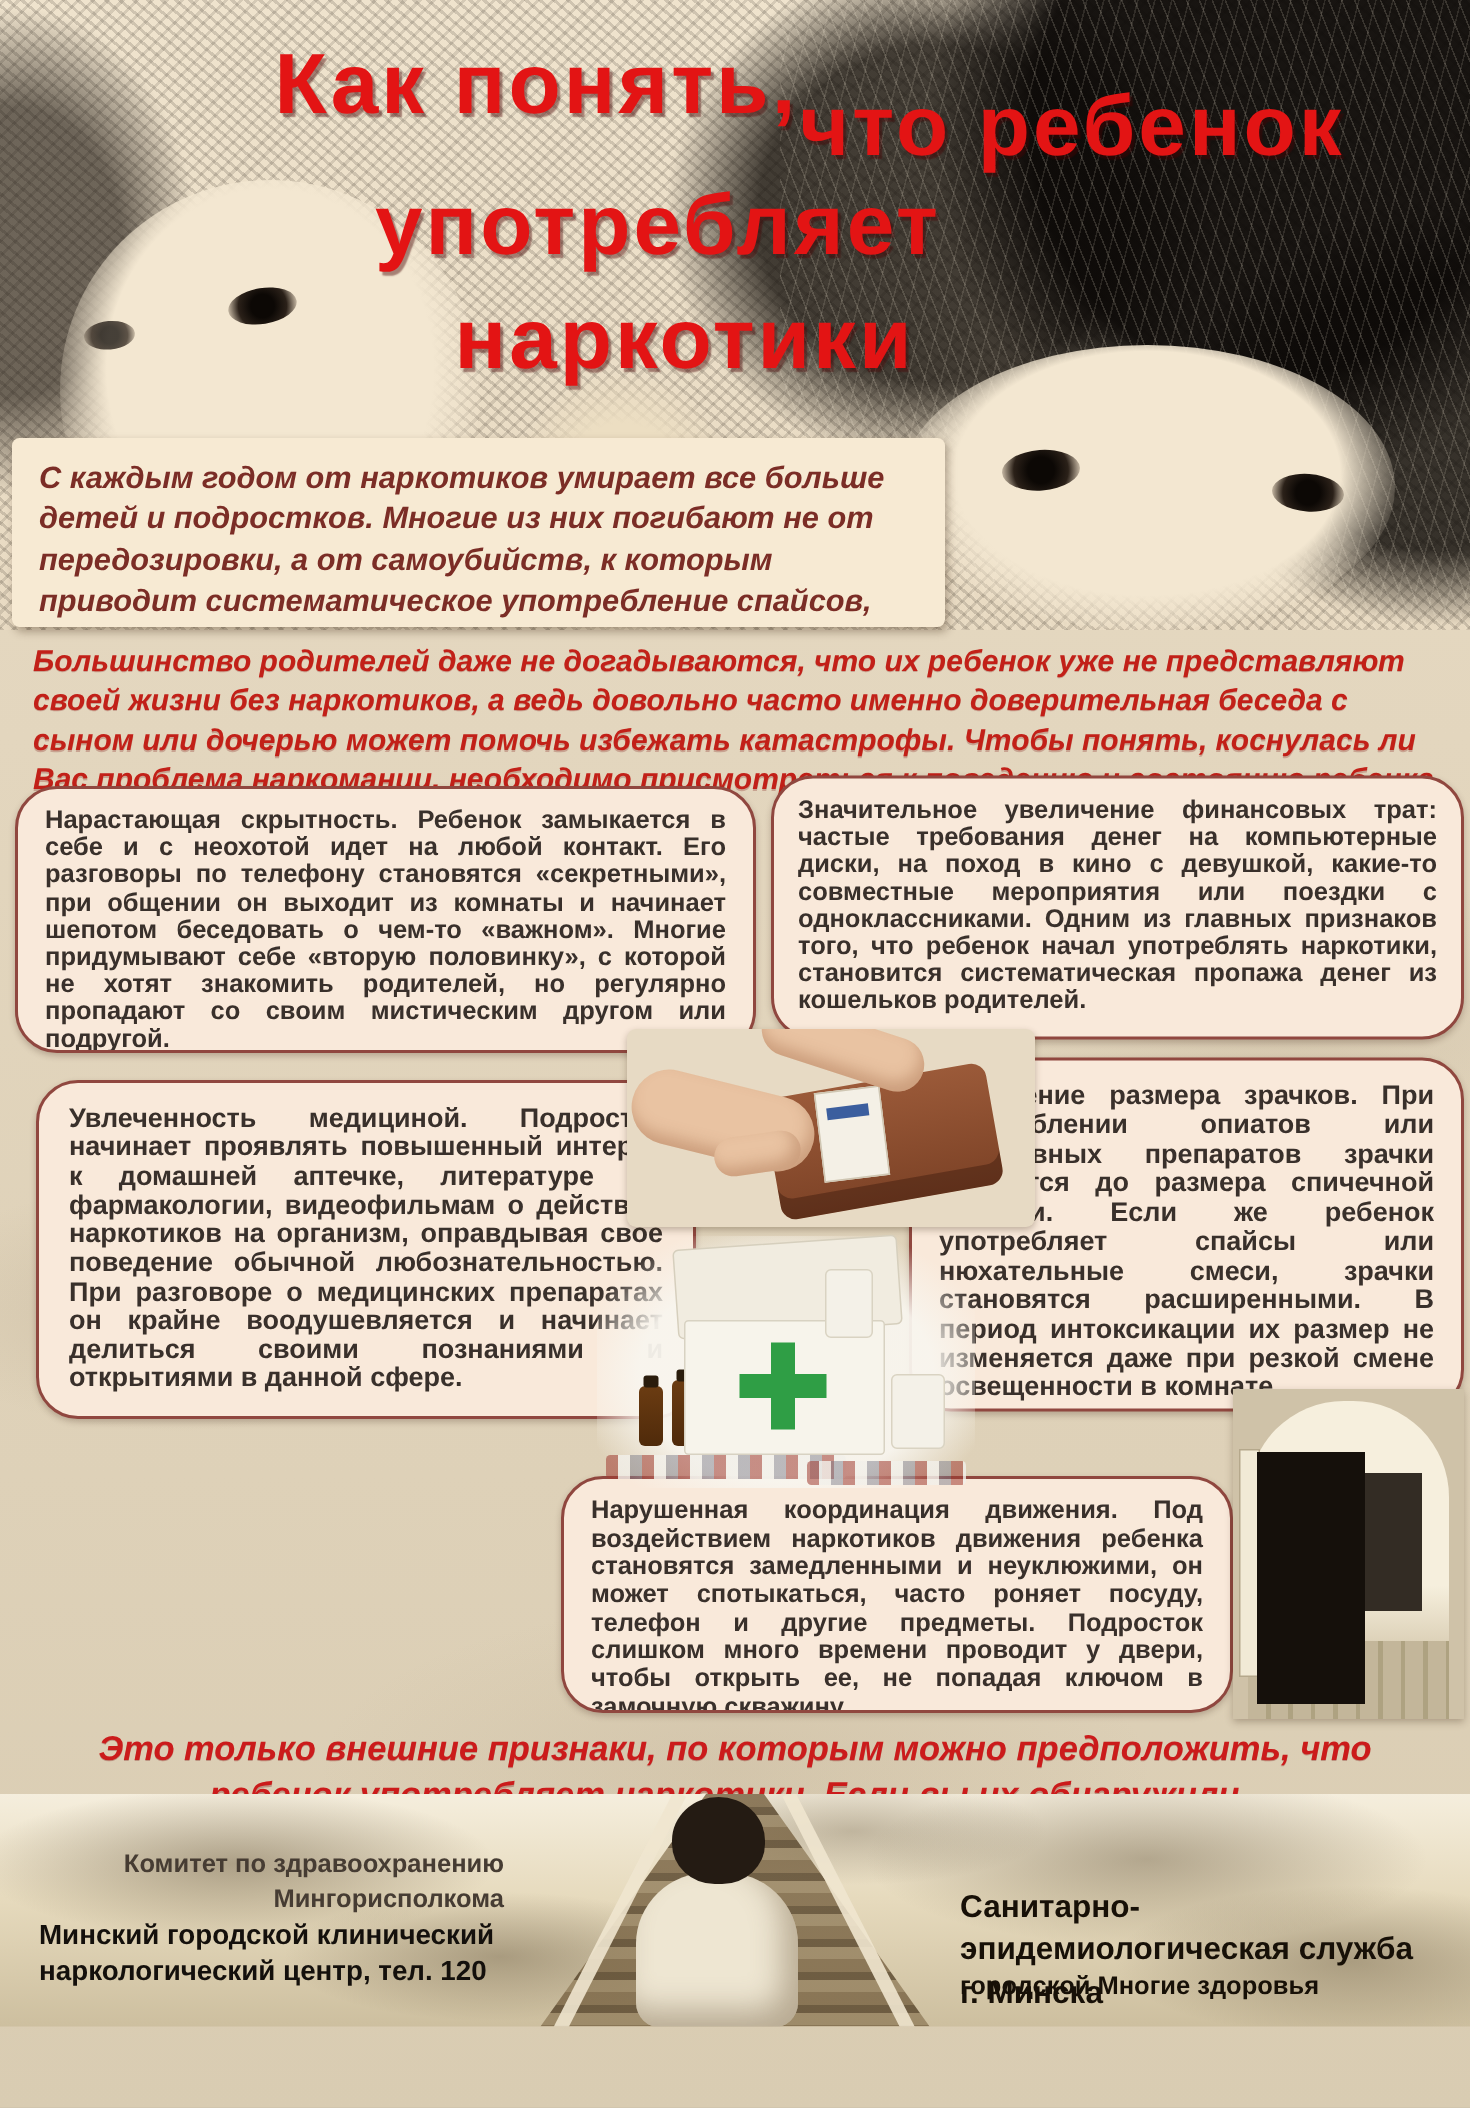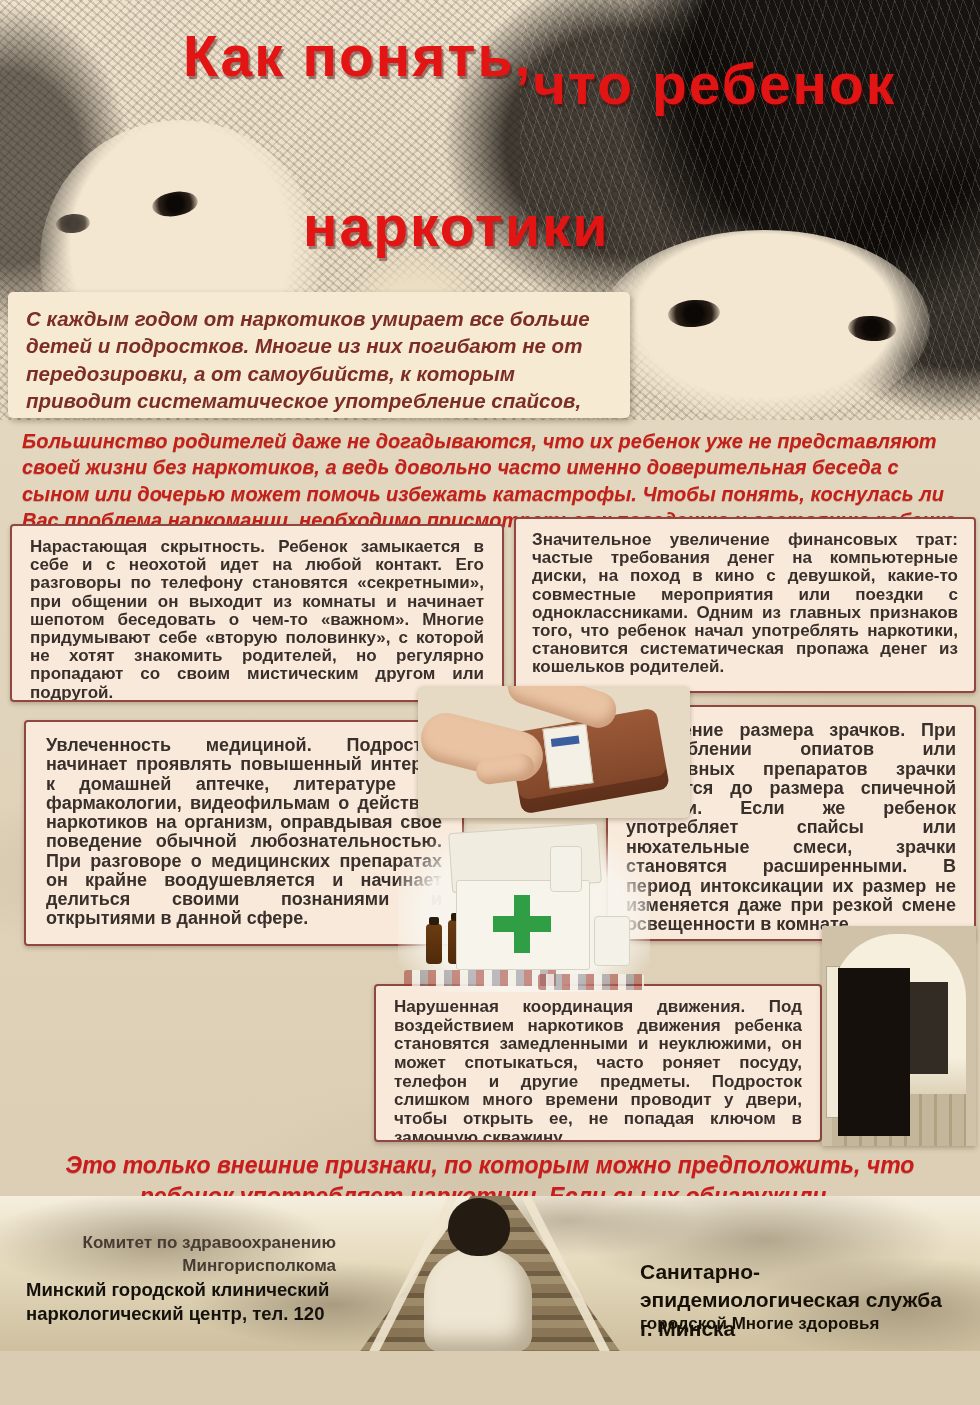--- a/index.html
+++ b/index.html
@@ -44,21 +44,21 @@
     box-shadow:2px 3px 6px rgba(60,40,20,.35);padding:13px 18px;box-sizing:border-box;overflow:hidden;
   }
   .intro-box p{margin:0;color:#7b2d26;font-weight:bold;font-style:italic;font-size:20.5px;line-height:1.33;}
   
   .lead{
     left:22px;top:428px;width:940px;margin:0;color:#c22018;font-weight:bold;font-style:italic;
     font-size:20px;line-height:1.32;text-shadow:0 1px 0 rgba(120,10,10,.25);
   }
   
   .sign-box{
-    background:#f9e9da;border:2px solid #90473f;border-radius:4px;
+    background:#f9e9da;border:2px solid #90473f;border-radius:28px;
     color:#39302b;font-weight:bold;text-align:justify;box-sizing:border-box;overflow:hidden;
     box-shadow:0 2px 4px rgba(60,30,20,.25);
   }
   .sign-box p{margin:0;}
   .box1{left:10px;top:524px;width:494px;height:178px;padding:12px 18px;font-size:17px;line-height:1.07;}
   .box2{left:514px;top:517px;width:462px;height:176px;padding:12px 16px;font-size:17px;line-height:1.07;}
   .box3{left:24px;top:720px;width:440px;height:226px;padding:14px 20px;font-size:18px;line-height:1.07;}
   .box4{left:606px;top:705px;width:370px;height:236px;padding:14px 18px;font-size:18px;line-height:1.08;}
   .box5{left:44px;top:966px;width:328px;height:180px;padding:16px 20px;font-size:18px;line-height:1.12;}
   .box6{left:374px;top:984px;width:448px;height:158px;padding:12px 18px;font-size:17px;line-height:1.1;}
@@ -133,20 +133,21 @@
     <div class="abs face-patch" style="left:40px;top:120px;width:280px;height:280px;"></div>
     <div class="abs face-patch" style="left:600px;top:230px;width:330px;height:190px;"></div>
     <div class="abs photo-eye" style="left:152px;top:192px;width:46px;height:24px;transform:rotate(-9deg);"></div>
     <div class="abs photo-eye" style="left:56px;top:214px;width:34px;height:19px;transform:rotate(-5deg);opacity:.75;"></div>
     <div class="abs photo-eye" style="left:668px;top:300px;width:52px;height:27px;transform:rotate(-4deg);"></div>
     <div class="abs photo-eye" style="left:848px;top:316px;width:48px;height:25px;transform:rotate(4deg);"></div>
     <div class="abs hand-hint" style="left:340px;top:250px;width:150px;height:180px;"></div>
 
     <div class="abs title-line" style="left:183px;top:28px;">Как понять,</div>
     <div class="abs title-line" style="left:533px;top:56px;">что ребенок</div>
+    <div class="abs title-line" style="left:250px;top:122px;">употребляет</div>
     <div class="abs title-line" style="left:303px;top:198px;">наркотики</div>
   </div>
 
   <div class="abs intro-box">
     <p>С каждым годом от наркотиков умирает все больше детей и подростков. Многие из них погибают не от передозировки, а от самоубийств, к которым приводит систематическое употребление спайсов, миксов и солей.</p>
   </div>
 
   <p class="abs lead">Большинство родителей даже не догадываются, что их ребенок уже не представляют своей жизни без наркотиков, а ведь довольно часто именно доверительная беседа с сыном или дочерью может помочь избежать катастрофы. Чтобы понять, коснулась ли Вас проблема наркомании, необходимо присмотреться к поведению и состоянию ребенка. Насторожить должны следующие признаки:</p>
 
   <div class="abs sign-box box1">

